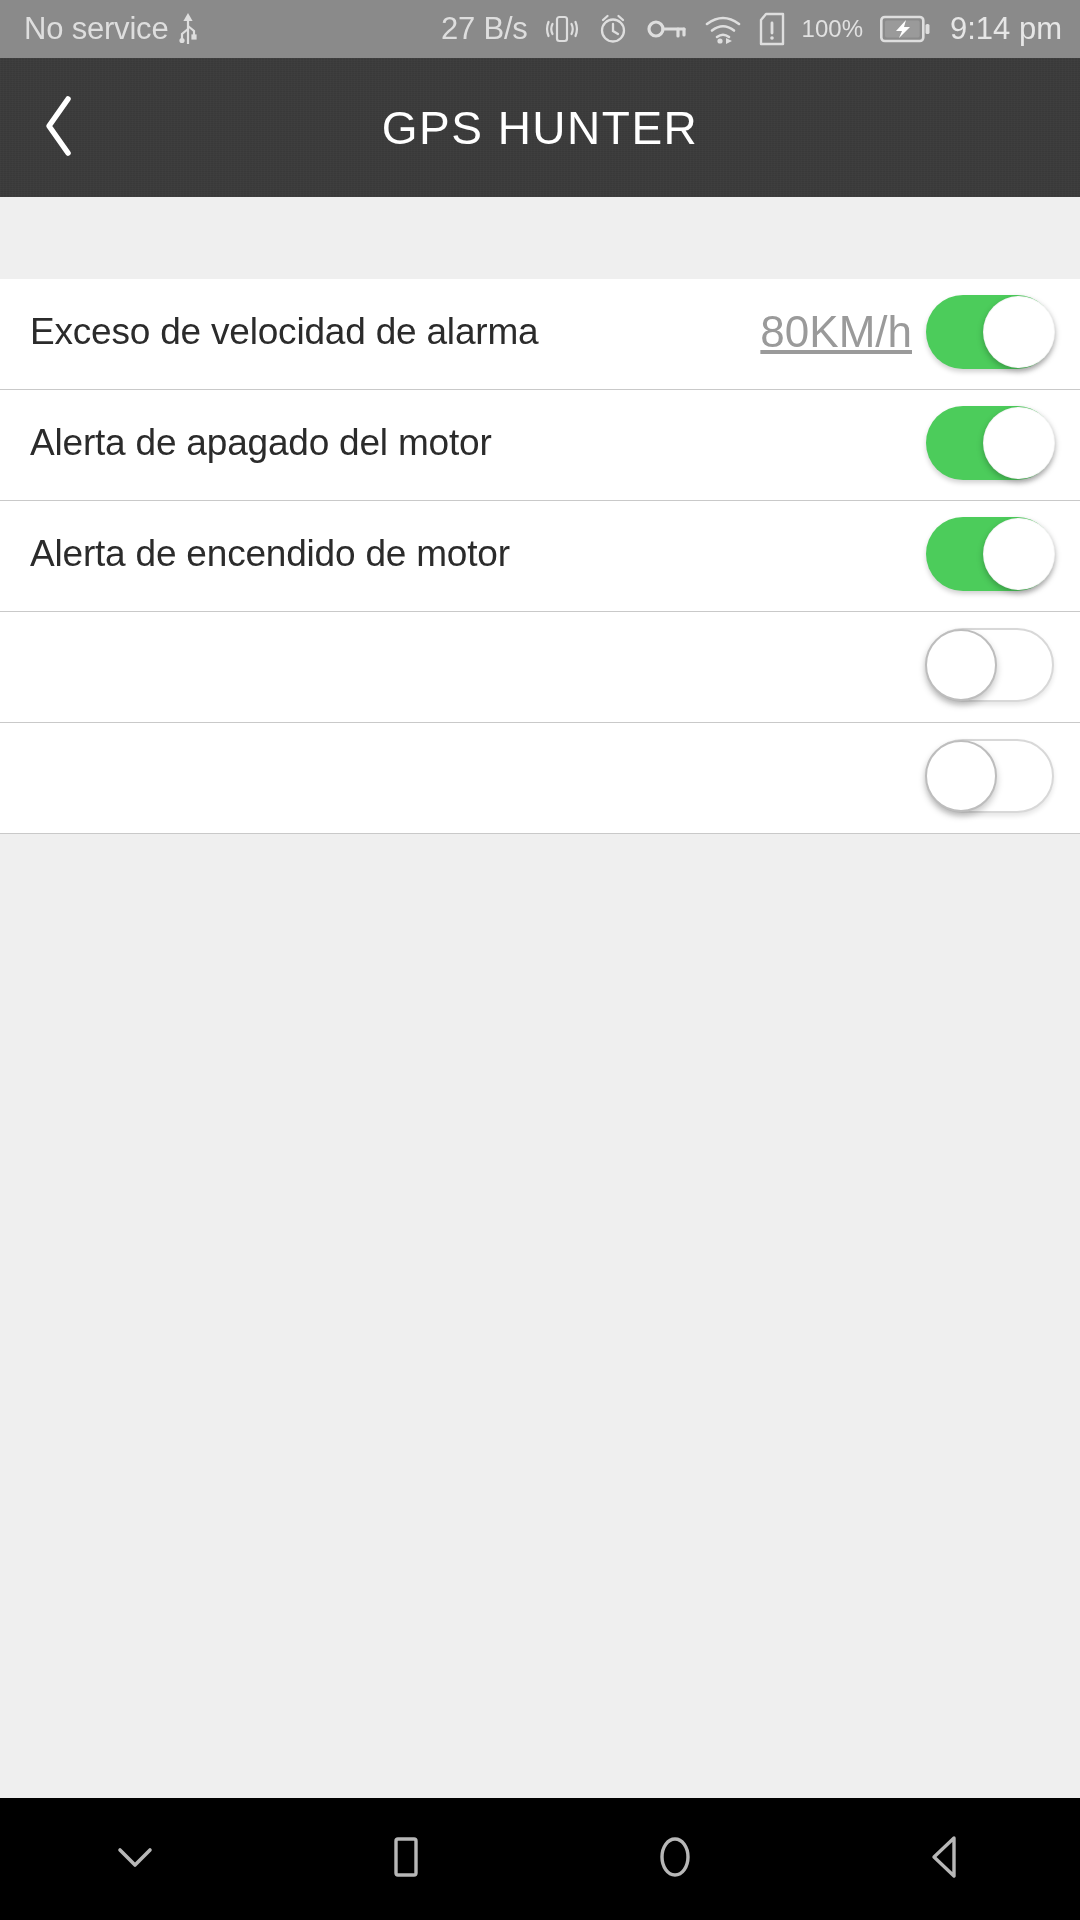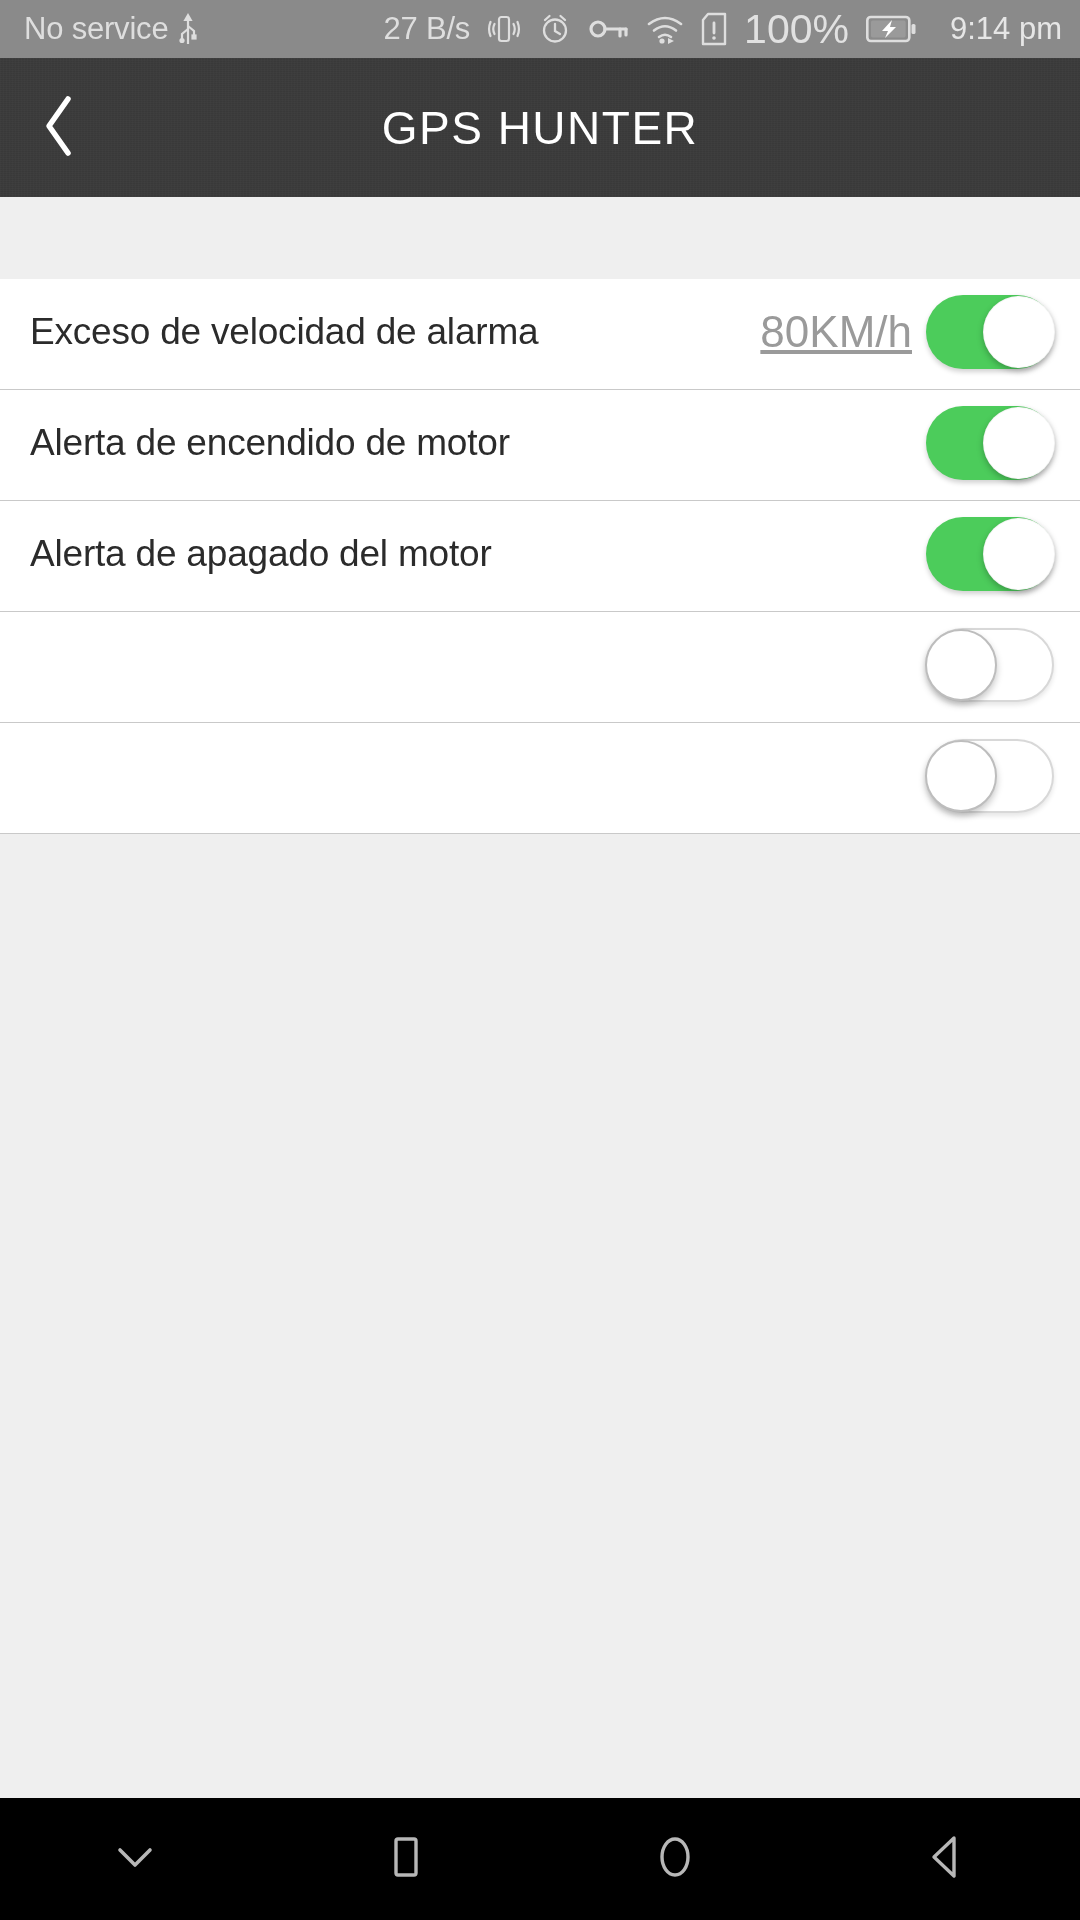--- a/index.html
+++ b/index.html
@@ -16,22 +16,22 @@
     height:58px; width:100%;
     background:#8a8a8a;
     display:flex; align-items:center;
     padding:0 18px 0 24px;
     color:#e2e2e2;
     position:relative;
   }
   .sb-left{ display:flex; align-items:center; gap:10px; }
   .sb-right{ display:flex; align-items:center; gap:17px; margin-left:auto; }
   .sb-text{ font-size:31px; letter-spacing:-0.2px; color:#dedede; white-space:nowrap; }
-  .sb-time{ font-size:31px; color:#e6e6e6; white-space:nowrap; margin-left:17px;}
-  .sb-pct{ font-size:41px; color:#e1e1e1; white-space:nowrap; }
+  .sb-time{ font-size:31px; color:#e6e6e6; white-space:nowrap; margin-left:3px;}
+  .sb-pct{ font-size:24px; color:#e1e1e1; white-space:nowrap; }
   .sb-ico{ display:inline-flex; align-items:center; justify-content:center; }
 
   
   .header{
     height:139px; width:100%;
     background:#3b3b3b;
     background-image:
       repeating-linear-gradient(0deg, rgba(255,255,255,.012) 0 1px, rgba(0,0,0,.012) 1px 2px),
       repeating-linear-gradient(90deg, rgba(255,255,255,.01) 0 1px, rgba(0,0,0,.01) 1px 3px);
     display:flex; align-items:center;
@@ -224,36 +224,36 @@
 
     <div class="row">
       <span class="row-label">Exceso de velocidad de alarma</span>
       <span class="row-value">80KM/h</span>
       <span class="toggle on">
         <span class="knob"></span>
       </span>
     </div>
 
     <div class="row">
+      <span class="row-label">Alerta de apagado del motor</span>
+      <span class="spacer"></span>
+      <span class="toggle on">
+        <span class="knob"></span>
+      </span>
+    </div>
+
+    <div class="row">
       <span class="row-label">Alerta de encendido de motor</span>
       <span class="spacer"></span>
       <span class="toggle on">
         <span class="knob"></span>
       </span>
     </div>
 
     <div class="row">
-      <span class="row-label">Alerta de apagado del motor</span>
-      <span class="spacer"></span>
-      <span class="toggle on">
-        <span class="knob"></span>
-      </span>
-    </div>
-
-    <div class="row">
       <span class="spacer"></span>
       <span class="toggle off">
         <span class="knob"></span>
       </span>
     </div>
 
     <div class="row">
       <span class="spacer"></span>
       <span class="toggle off">
         <span class="knob"></span>

